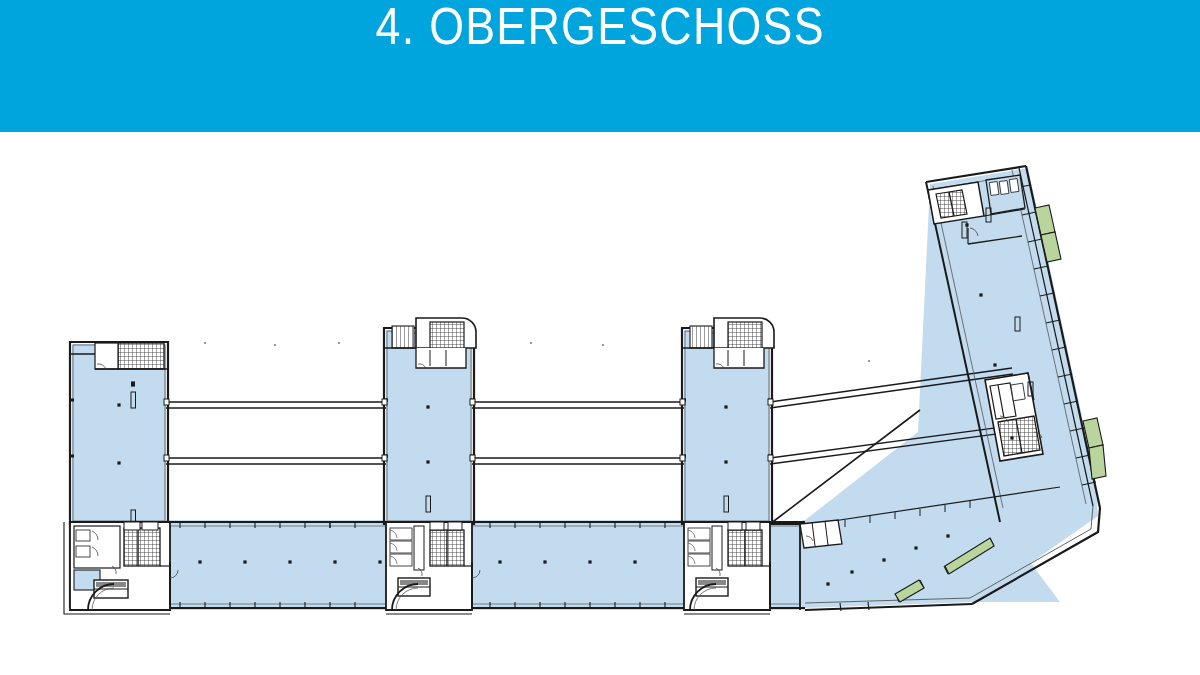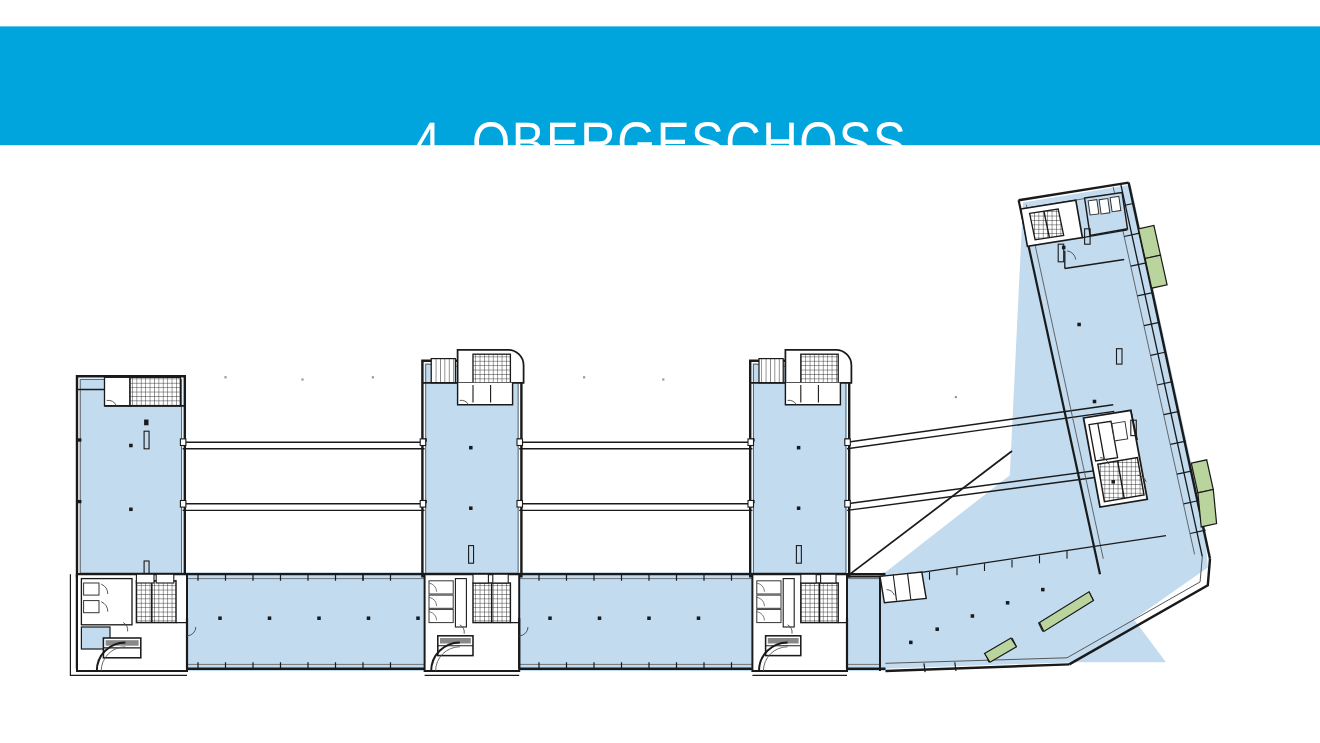--- a/index.html
+++ b/index.html
@@ -14,23 +14,22 @@
     position: relative;
     width: 1200px; height: 675px;
     background: #ffffff;
   }
   #header-banner {
     position: absolute;
     left: 0; top: 0;
     width: 1200px; height: 132px;
     background: #00a5dd;
     display: flex;
-    align-items: flex-end;
+    align-items: flex-start;
     justify-content: center;
-    margin-top: 24px;
   }
   #floor-title {
     color: #ffffff;
     font-family: "Liberation Sans Narrow", "Liberation Sans", sans-serif;
     font-size: 52px;
     font-weight: 300;
     letter-spacing: 1.5px;
     transform: scaleX(0.86);
     transform-origin: center;
     white-space: nowrap;

